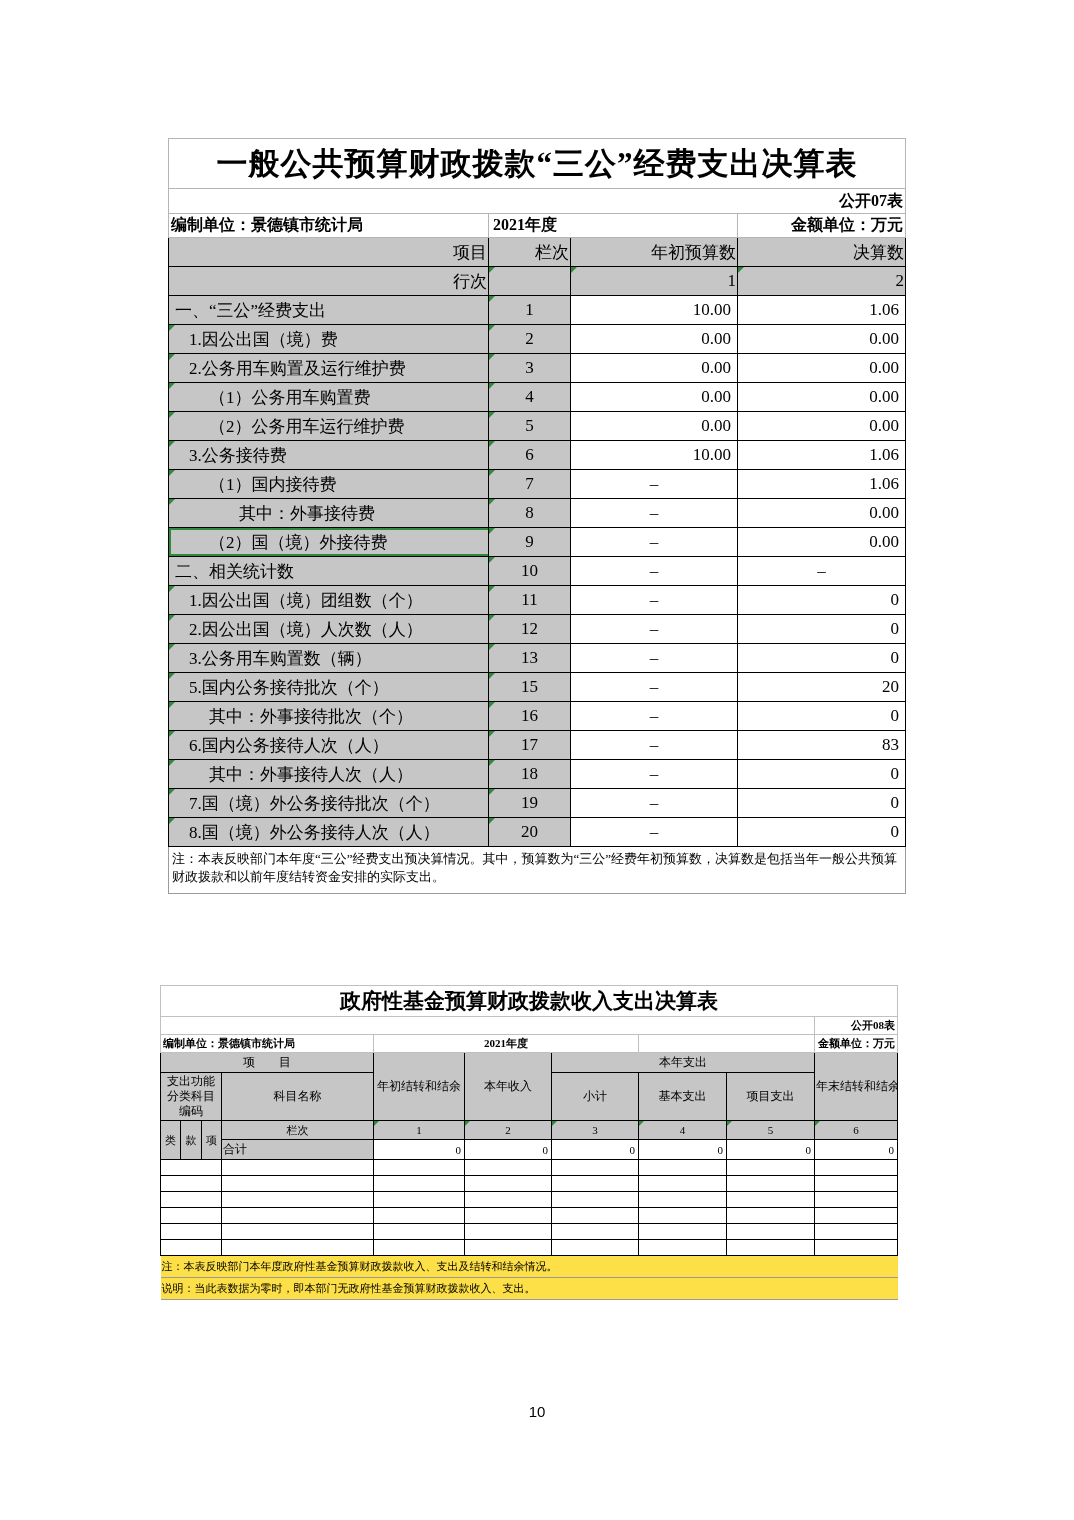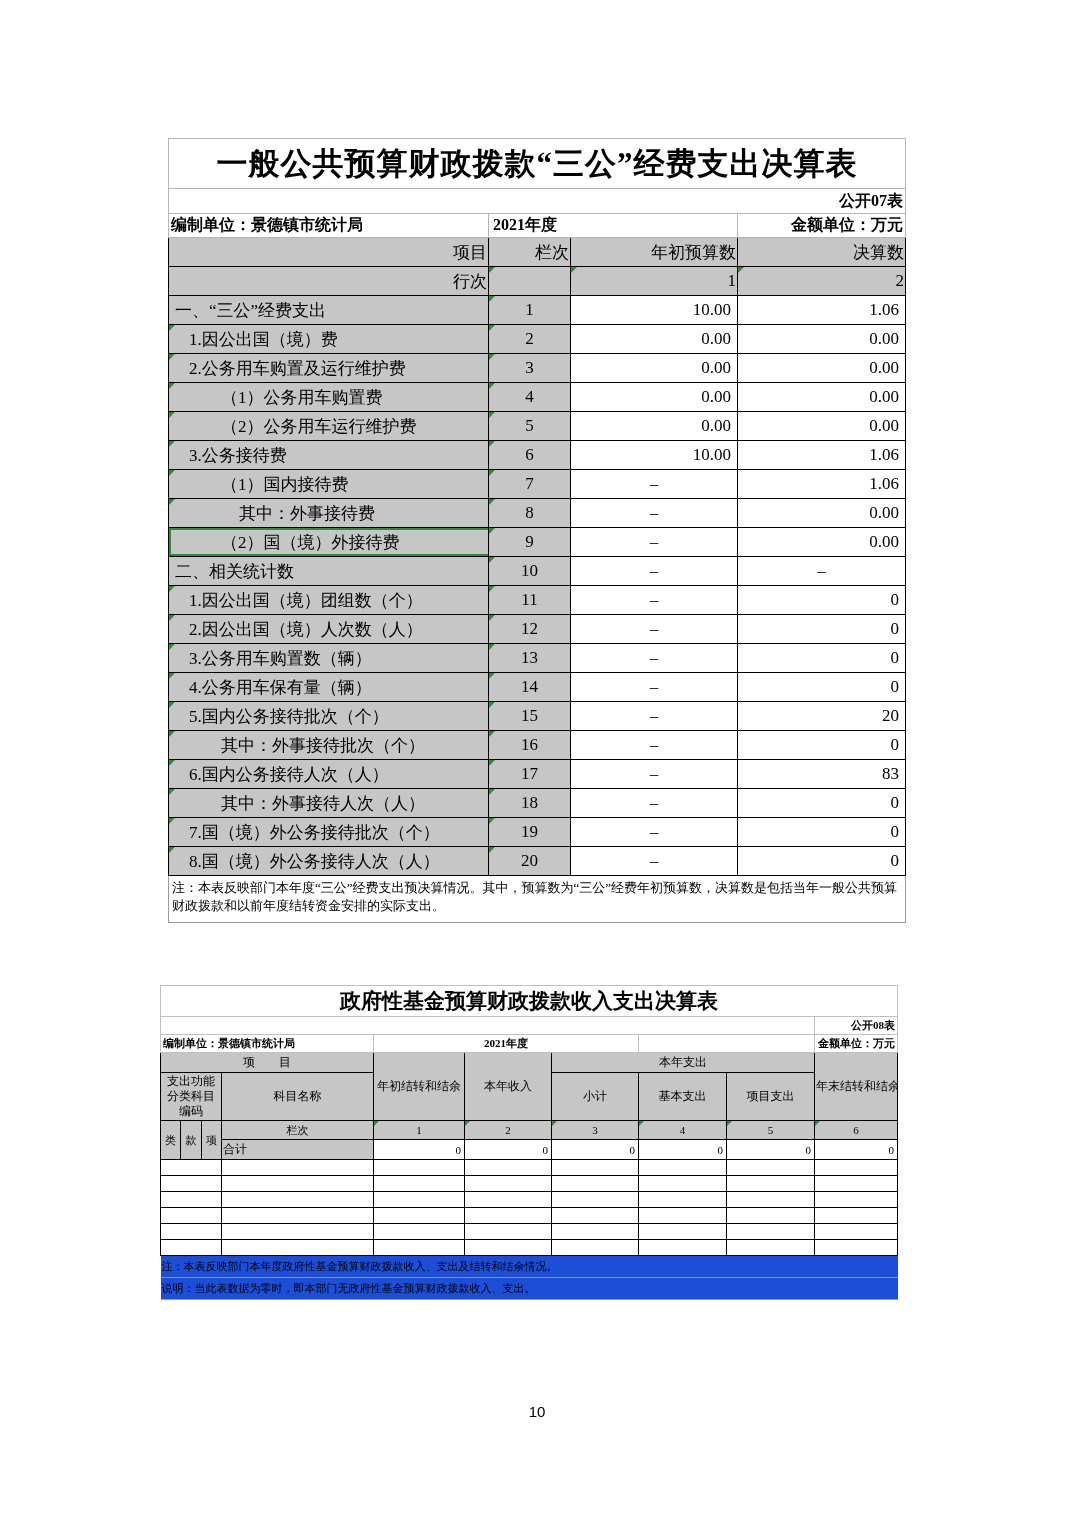--- a/index.html
+++ b/index.html
@@ -33,21 +33,21 @@
   .t1-meta .mid{text-align:left;padding-left:4px;}
   .t1-meta .right{text-align:right;padding-right:2px;}
   .hrow td{height:26px;text-align:right;font-size:17px;}
   #t1 tr.dr td{height:26px;}
   td.item{text-align:left;}
   td.lno{text-align:center;}
   td.num{text-align:right;padding-right:6px;}
   td.dash{text-align:center;}
   .i0{padding-left:6px;}
   .i1{padding-left:20px;}
-  .i2{padding-left:52px;margin-top:25px;}
+  .i2{padding-left:40px;margin-top:25px;}
   .i3{padding-left:70px;}
   .sel{box-shadow:inset 2px 0 0 #2e8b3d, inset 0 2px 0 #2e8b3d, inset 0 -2px 0 #2e8b3d;}
   .t1-note td{
     border:1px solid #9a9a9a;border-top:1px solid #000;
     white-space:normal;text-align:left;font-size:13px;line-height:1.42;
     padding:3px 5px 6px 3px;vertical-align:top;
   }
   
   #t2{position:absolute;left:160px;top:985px;}
   #t2 table{width:737px;font-size:12px;}
@@ -60,21 +60,21 @@
   .t2-meta .mid{text-align:center;}
   .t2-meta .right{text-align:right;padding-right:2px;}
   .t2-hA td{height:14px;text-align:center;}
   .t2-hB td{height:39px;text-align:center;white-space:normal;line-height:1.25;}
   .t2-hC td{height:16px;text-align:center;font-size:11px;}
   .t2-hD td{height:14px;text-align:left;font-size:12px;}
   .t2-hD td.val{background:#fff;text-align:right;padding-right:3px;font-size:11px;}
   #t2 tr.er td{height:13px;background:#fff;}
   .t2-note td,.t2-remark td{
     height:19px;border:none;border-bottom:1px solid #9a9a9a;
-    text-align:left;font-size:11px;padding-left:1px;background:#1d4ed8;margin-top:37px;
+    text-align:left;font-size:11px;padding-left:1px;background:#fde047;margin-top:37px;
   }
   
   #pagenum{position:absolute;left:0;top:1403px;width:1074px;text-align:center;
     font-size:15px;font-family:"Liberation Sans",sans-serif;}
 </style>
 </head>
 <body>
 
 <div id="t1">
   <table>
@@ -178,26 +178,20 @@
         </tr>
     <tr class="dr">
           <td class="gray item i1 tri">2.因公出国（境）人次数（人）</td>
           <td class="gray lno tri">12</td>
           <td class="dash">–</td>
           <td class="num">0</td>
         </tr>
     <tr class="dr">
           <td class="gray item i1 tri">3.公务用车购置数（辆）</td>
           <td class="gray lno tri">13</td>
-          <td class="dash">–</td>
-          <td class="num">0</td>
-        </tr>
-    <tr class="dr">
-          <td class="gray item i1 tri">4.公务用车保有量（辆）</td>
-          <td class="gray lno tri">14</td>
           <td class="dash">–</td>
           <td class="num">0</td>
         </tr>
     <tr class="dr">
           <td class="gray item i1 tri">5.国内公务接待批次（个）</td>
           <td class="gray lno tri">15</td>
           <td class="dash">–</td>
           <td class="num">20</td>
         </tr>
     <tr class="dr">

